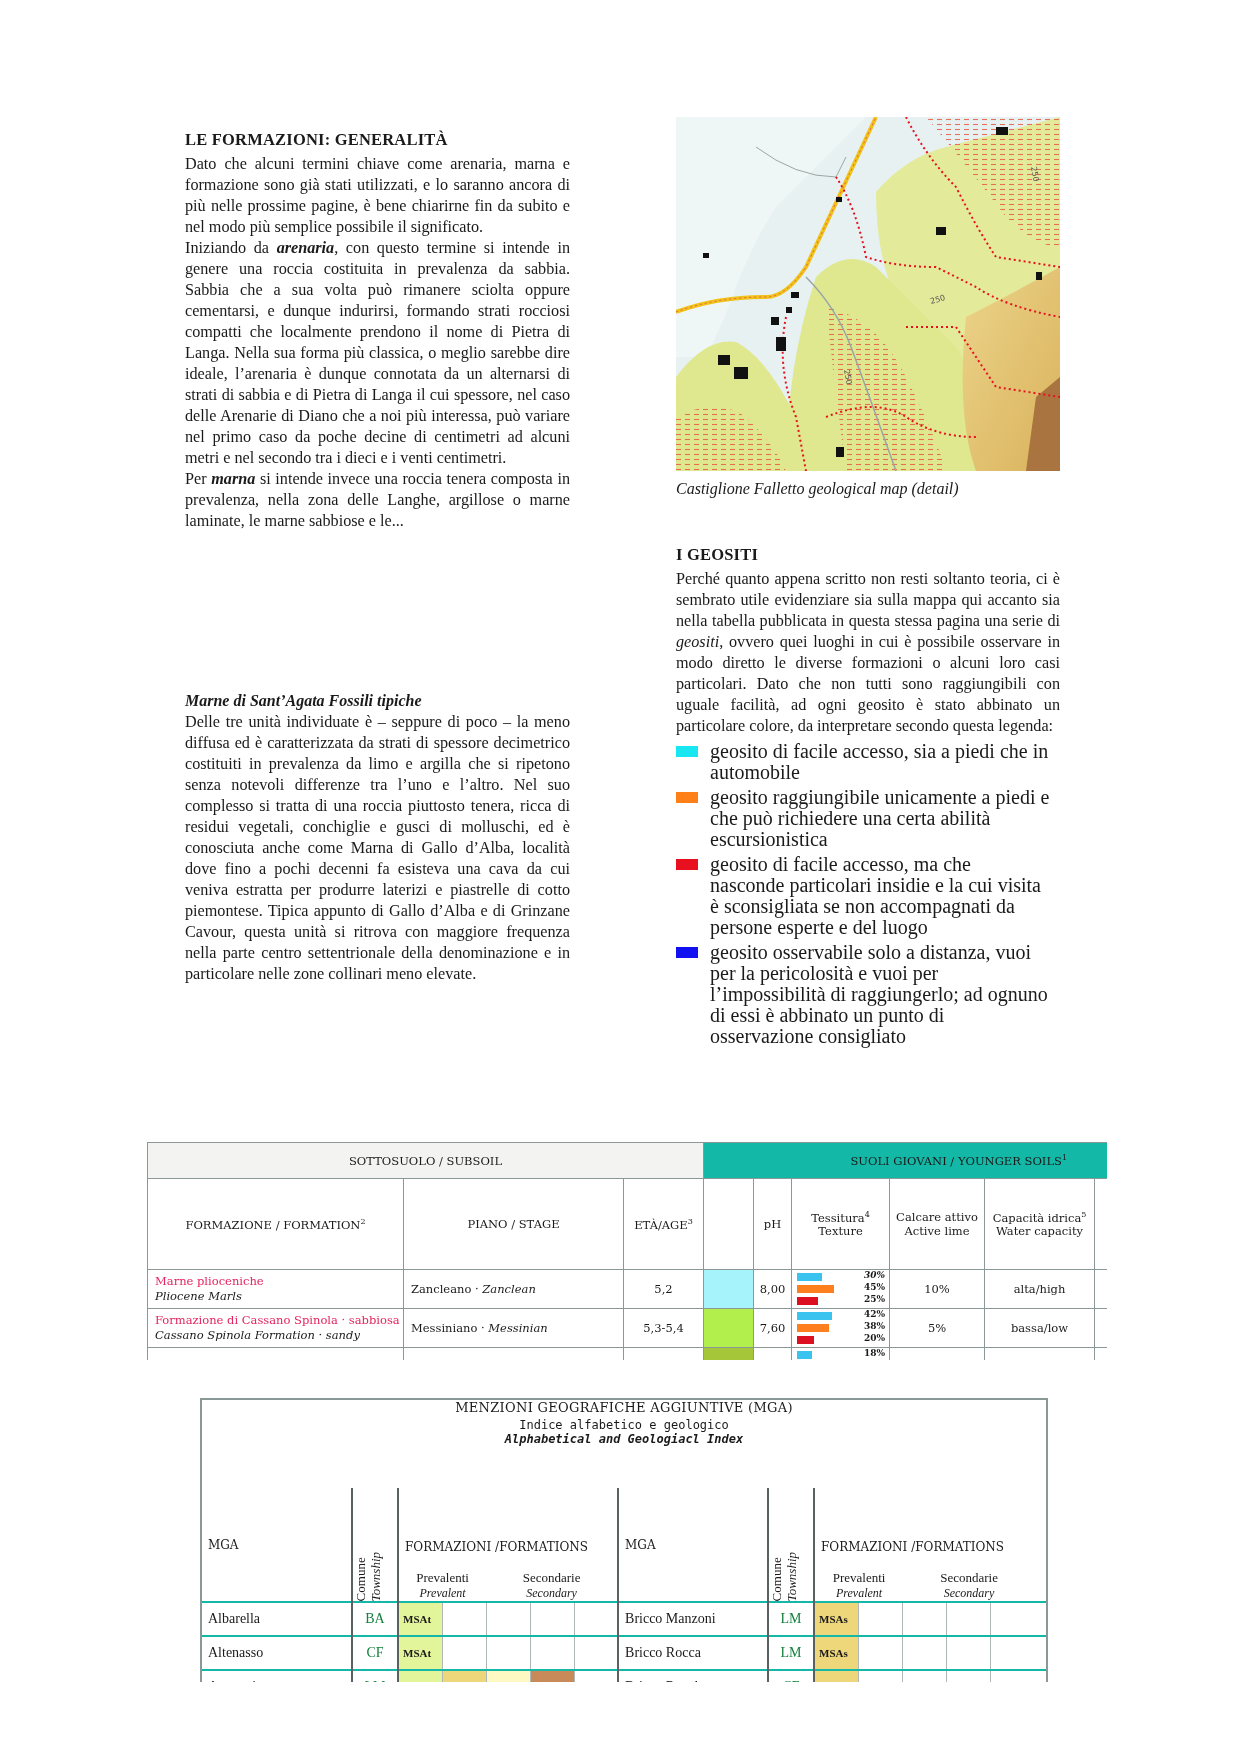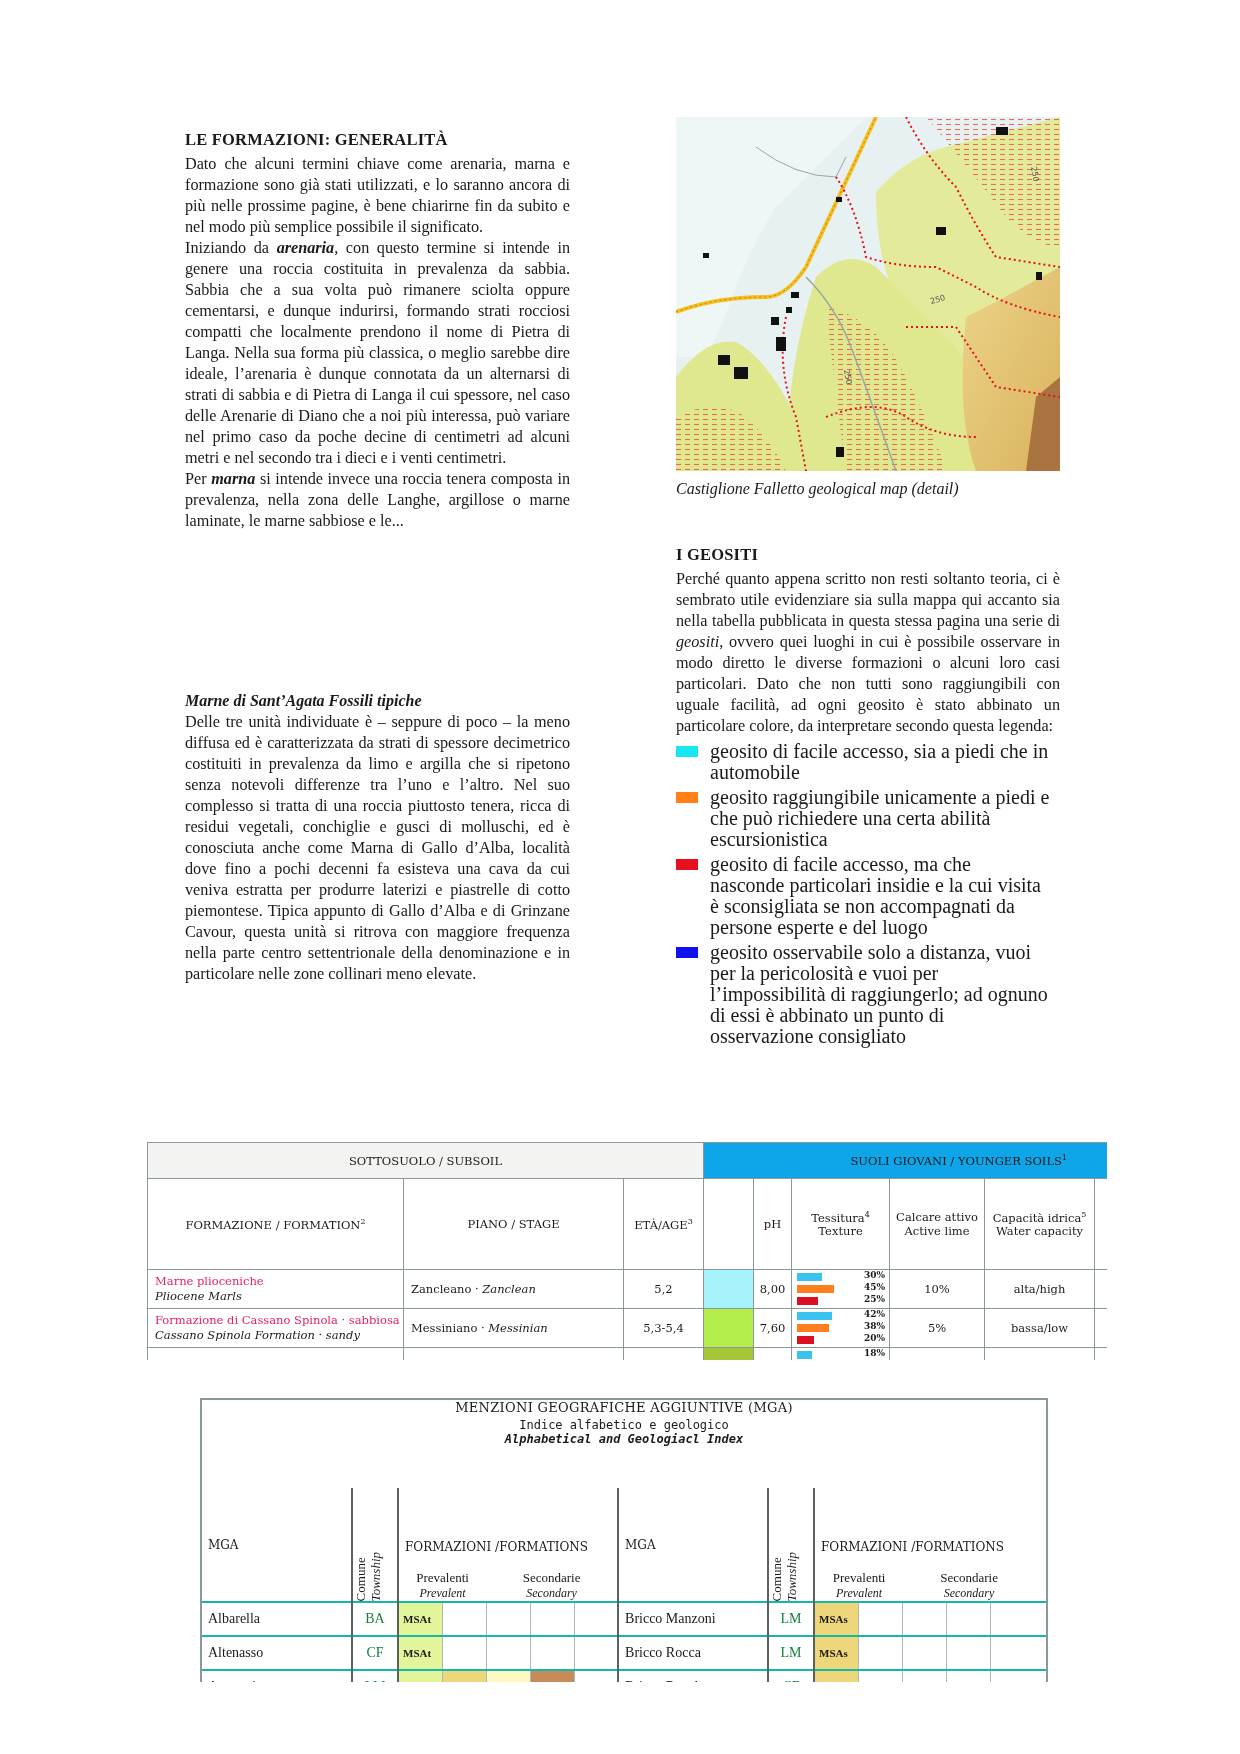--- a/index.html
+++ b/index.html
@@ -22,21 +22,21 @@
   .legend li { display: flex; align-items: flex-start; margin-bottom: 4px; }
   .legend .swatch { width: 22px; height: 11px; margin: 5px 12px 0 0; flex: none; }
   .legend .ltext { font-size: 20px; line-height: 21px; width: 340px; }
 
   
   .soil { position: absolute; left: 147px; top: 1142px; width: 960px; height: 218px; overflow: hidden;
           font-family: "DejaVu Serif", serif; font-size: 11.5px; }
   .soil table { border-collapse: collapse; width: 960px; table-layout: fixed; }
   .soil td, .soil th { border: 1px solid #8a9897; font-weight: normal; text-align: center; padding: 0; }
   .soil .hdr-sub { background: #f3f4f2; height: 35px; }
-  .soil .hdr-young { background: #0ea5e9; height: 35px; margin-left: 24px; }
+  .soil .hdr-young { background: #14b8a6; height: 35px; margin-left: 24px; }
   .soil .colhead { height: 91px; background: #fff; }
   .soil sup { font-size: 8px; }
   .soil .frm { text-align: left; padding-left: 7px; line-height: 15px; }
   .soil .frm .it { color: #e5245f; display: block; }
   .soil .frm .en { font-style: italic; display: block; }
   .soil .stage { text-align: left; padding-left: 7px; }
   .soil .row { height: 39px; }
   .bars { position: relative; height: 38px; }
   .bar { position: absolute; left: 5px; height: 8px; }
   .pct { position: absolute; right: 4px; font-size: 9px; line-height: 9px; font-weight: bold; }
@@ -187,21 +187,21 @@
             <span class="it">Marne plioceniche</span>
             <span class="en">Pliocene Marls</span>
           </td>
           <td class="stage"><span>Zancleano · </span><i>Zanclean</i></td>
           <td>5,2</td>
           <td style="background: rgb(166, 243, 251);"></td>
           <td>8,00</td>
           <td>
             <div class="bars">
               <div class="bar" style="top: 3px; width: 24.9px; background: rgb(59, 195, 240);"></div>
-              <div class="pct" style="top: 1px;">30%</div>
+              <div class="pct" style="top: 1px; font-style: italic;">30%</div>
               <div class="bar" style="top: 15px; width: 37.35px; background: rgb(255, 127, 30);"></div>
               <div class="pct" style="top: 13px;">45%</div>
               <div class="bar" style="top: 27px; width: 20.75px; background: rgb(220, 16, 32);"></div>
               <div class="pct" style="top: 25px;">25%</div>
             </div>
           </td>
           <td>10%</td>
           <td>alta/high</td>
           <td></td>
         </tr>

